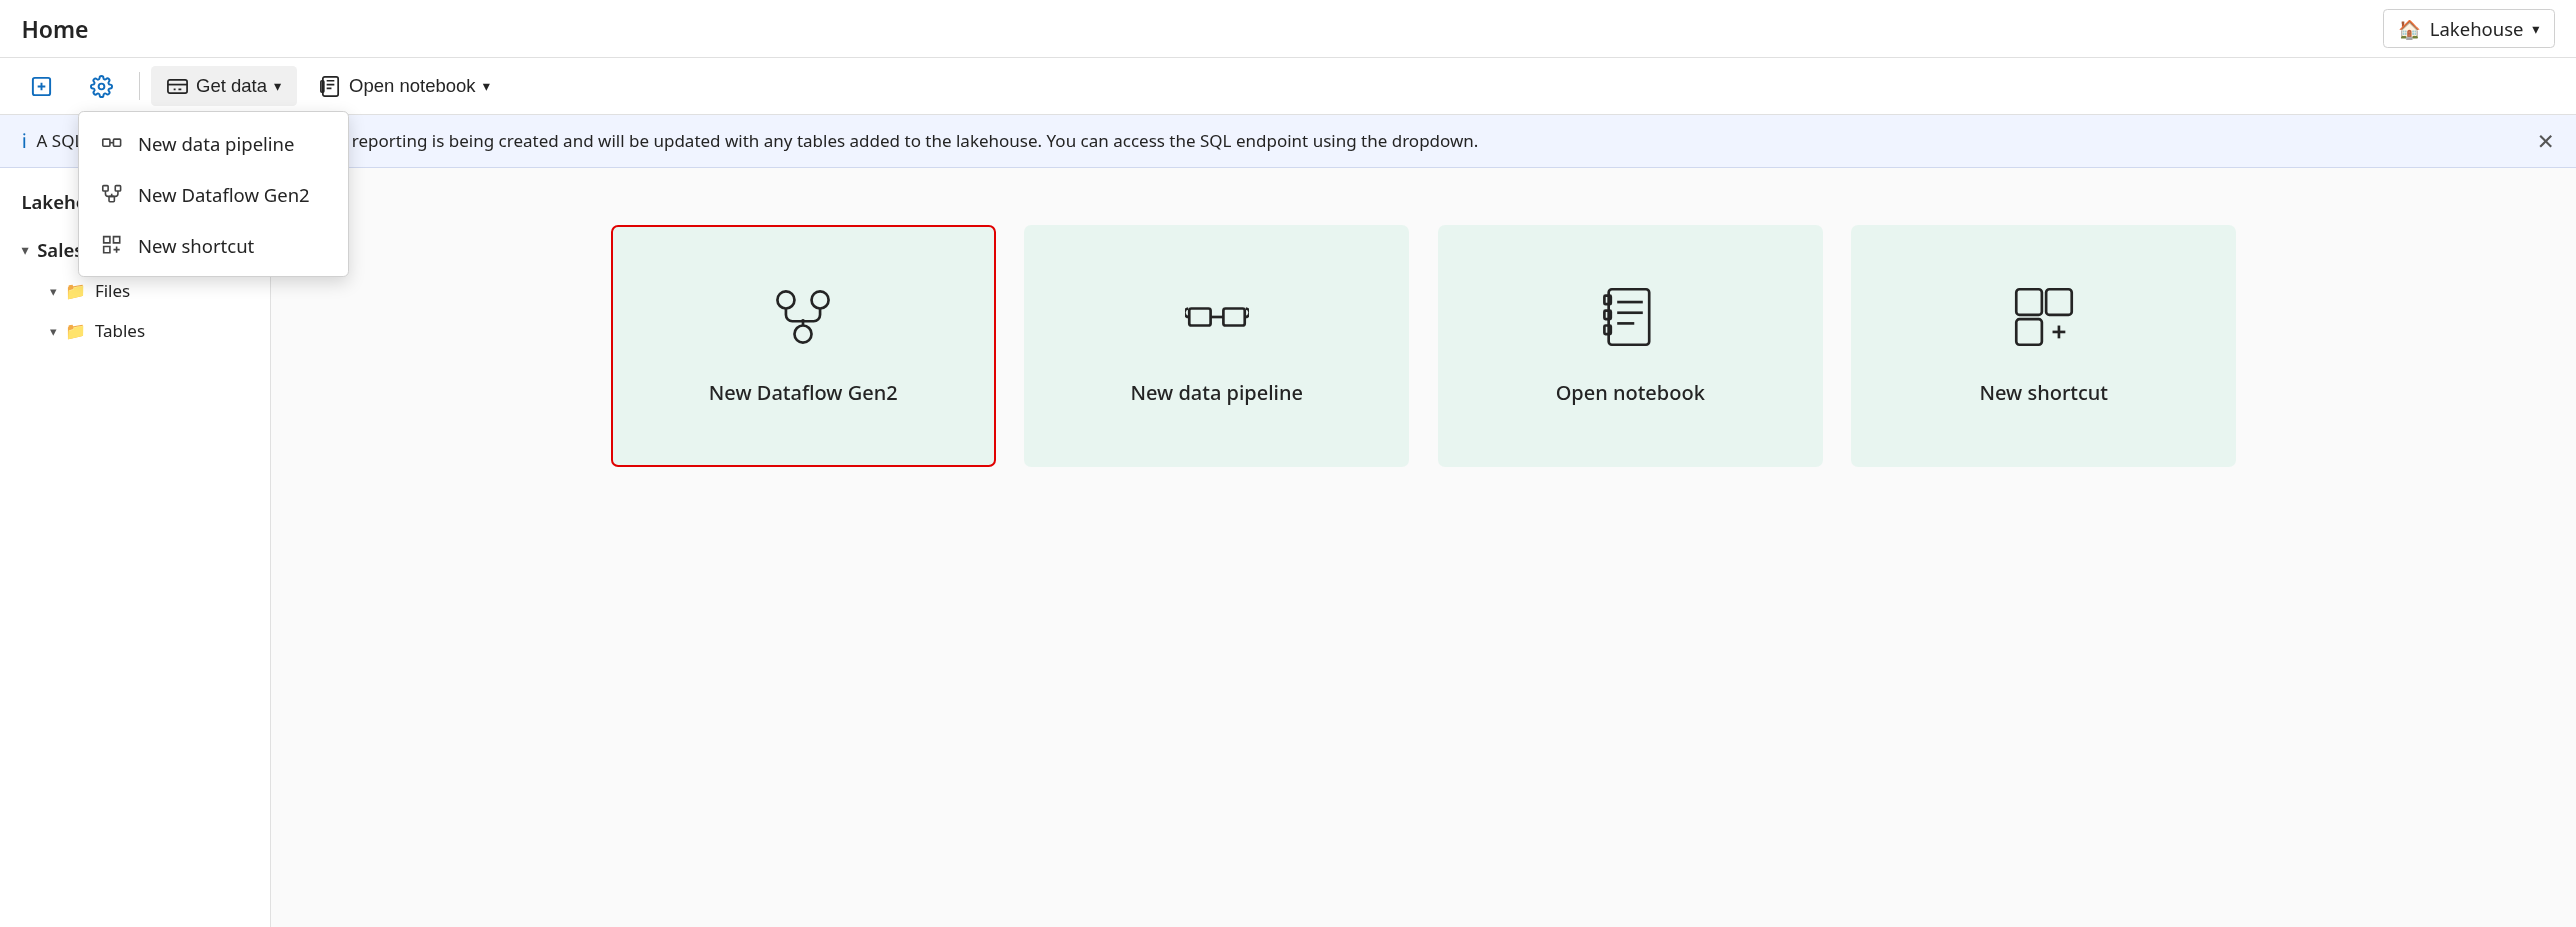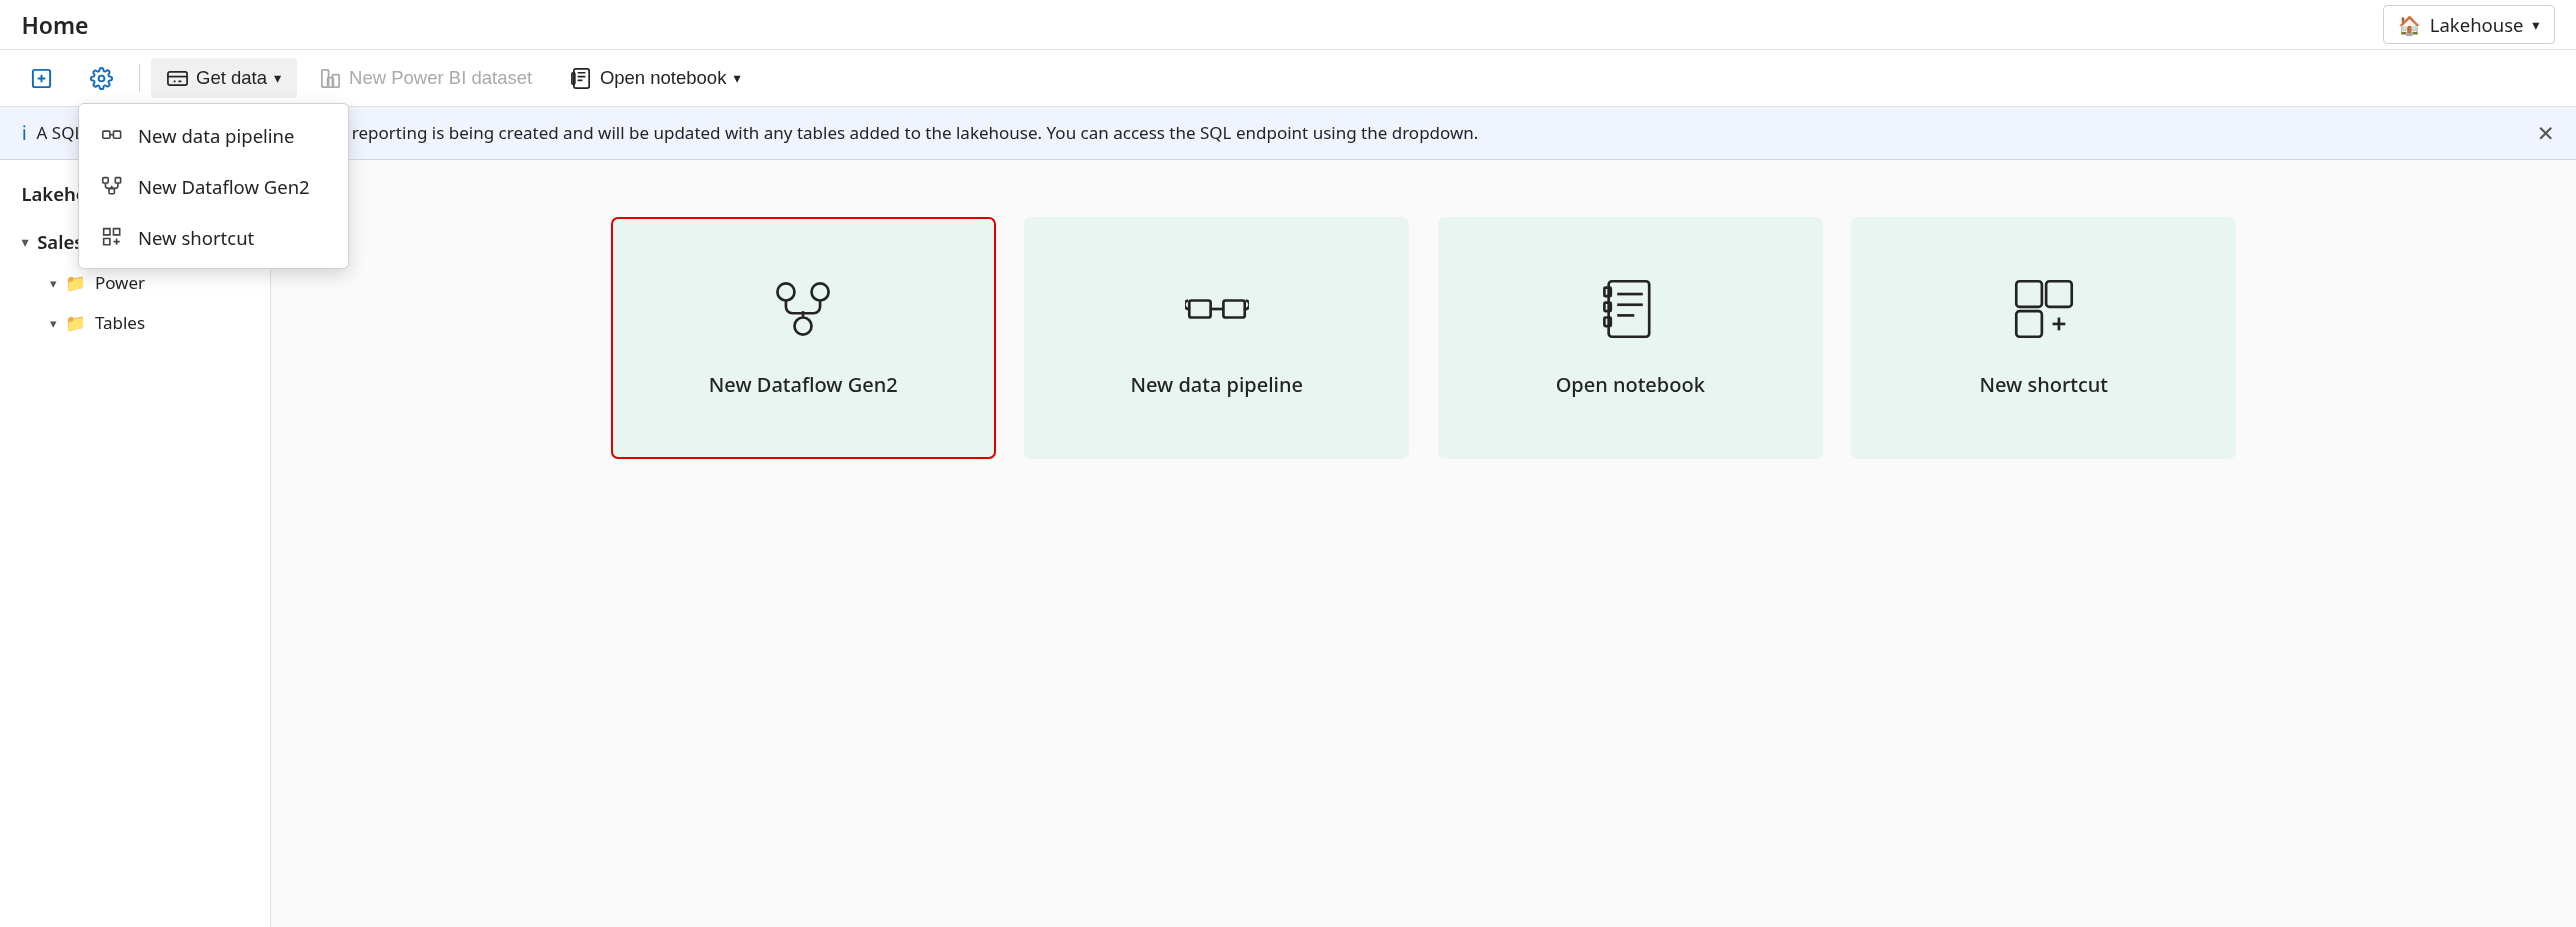--- a/index.html
+++ b/index.html
@@ -13,21 +13,21 @@
     }
 
     
     .title-bar {
       display: flex;
       align-items: center;
       justify-content: space-between;
       background: #fff;
       border-bottom: 0.7px solid #e0e0e0;
       padding: 0 21.4px;
-      height: 50px;
+      height: 58px;
     }
     .title-bar-left {
       display: flex;
       align-items: center;
       gap: 14.3px;
     }
     .title-bar-right {
       display: flex;
       align-items: center;
       gap: 8.6px;
@@ -245,28 +245,20 @@
   <div class="toolbar-divider"></div>
   <button class="toolbar-btn active">
     <svg width="23" height="23" viewBox="0 0 24 24" fill="none" stroke="#242424" stroke-width="1.8">
       <rect x="2" y="5" width="20" height="14" rx="2"></rect>
       <path d="M2 10h20"></path>
       <path d="M8 15h2M13 15h3"></path>
     </svg>
     <span>Get data</span>
     <span style="font-size:14.3px;">▾</span>
   </button>
-  <button class="toolbar-btn toolbar-btn-disabled">
-    <svg width="23" height="23" viewBox="0 0 24 24" fill="none" stroke="#aaa" stroke-width="1.8">
-      <rect x="3" y="3" width="7" height="18" rx="1"></rect>
-      <rect x="14" y="8" width="7" height="13" rx="1"></rect>
-      <rect x="9" y="11" width="6" height="10" rx="1"></rect>
-    </svg>
-    <span style="color:#aaa;">New Power BI dataset</span>
-  </button>
   <button class="toolbar-btn">
     <svg width="23" height="23" viewBox="0 0 24 24" fill="none" stroke="#242424" stroke-width="1.8">
       <rect x="4" y="2" width="16" height="20" rx="2"></rect>
       <path d="M8 6h8M8 10h8M8 14h5"></path>
       <rect x="2" y="6" width="3" height="12" rx="1"></rect>
     </svg>
     <span>Open notebook</span>
     <span style="font-size:14.3px;">▾</span>
   </button>
 
@@ -319,21 +311,21 @@
 
   <div class="sidebar">
     <div class="sidebar-title">Lakehouse</div>
     <div class="sidebar-item">
       <span style="font-size:14.3px;color:#555;">▾</span>
       <span style="font-weight:600;font-size:18.5px;">SalesLakehouse</span>
     </div>
     <div class="sidebar-item sidebar-sub-item">
       <span style="font-size:13px;color:#555;">▾</span>
       <span>📁</span>
-      <span>Power</span>
+      <span>Files</span>
     </div>
     <div class="sidebar-item sidebar-sub-item">
       <span style="font-size:13px;color:#555;">▾</span>
       <span>📁</span>
       <span>Tables</span>
     </div>
   </div>
 
   <div class="content-area">
     <div class="cards-row">

